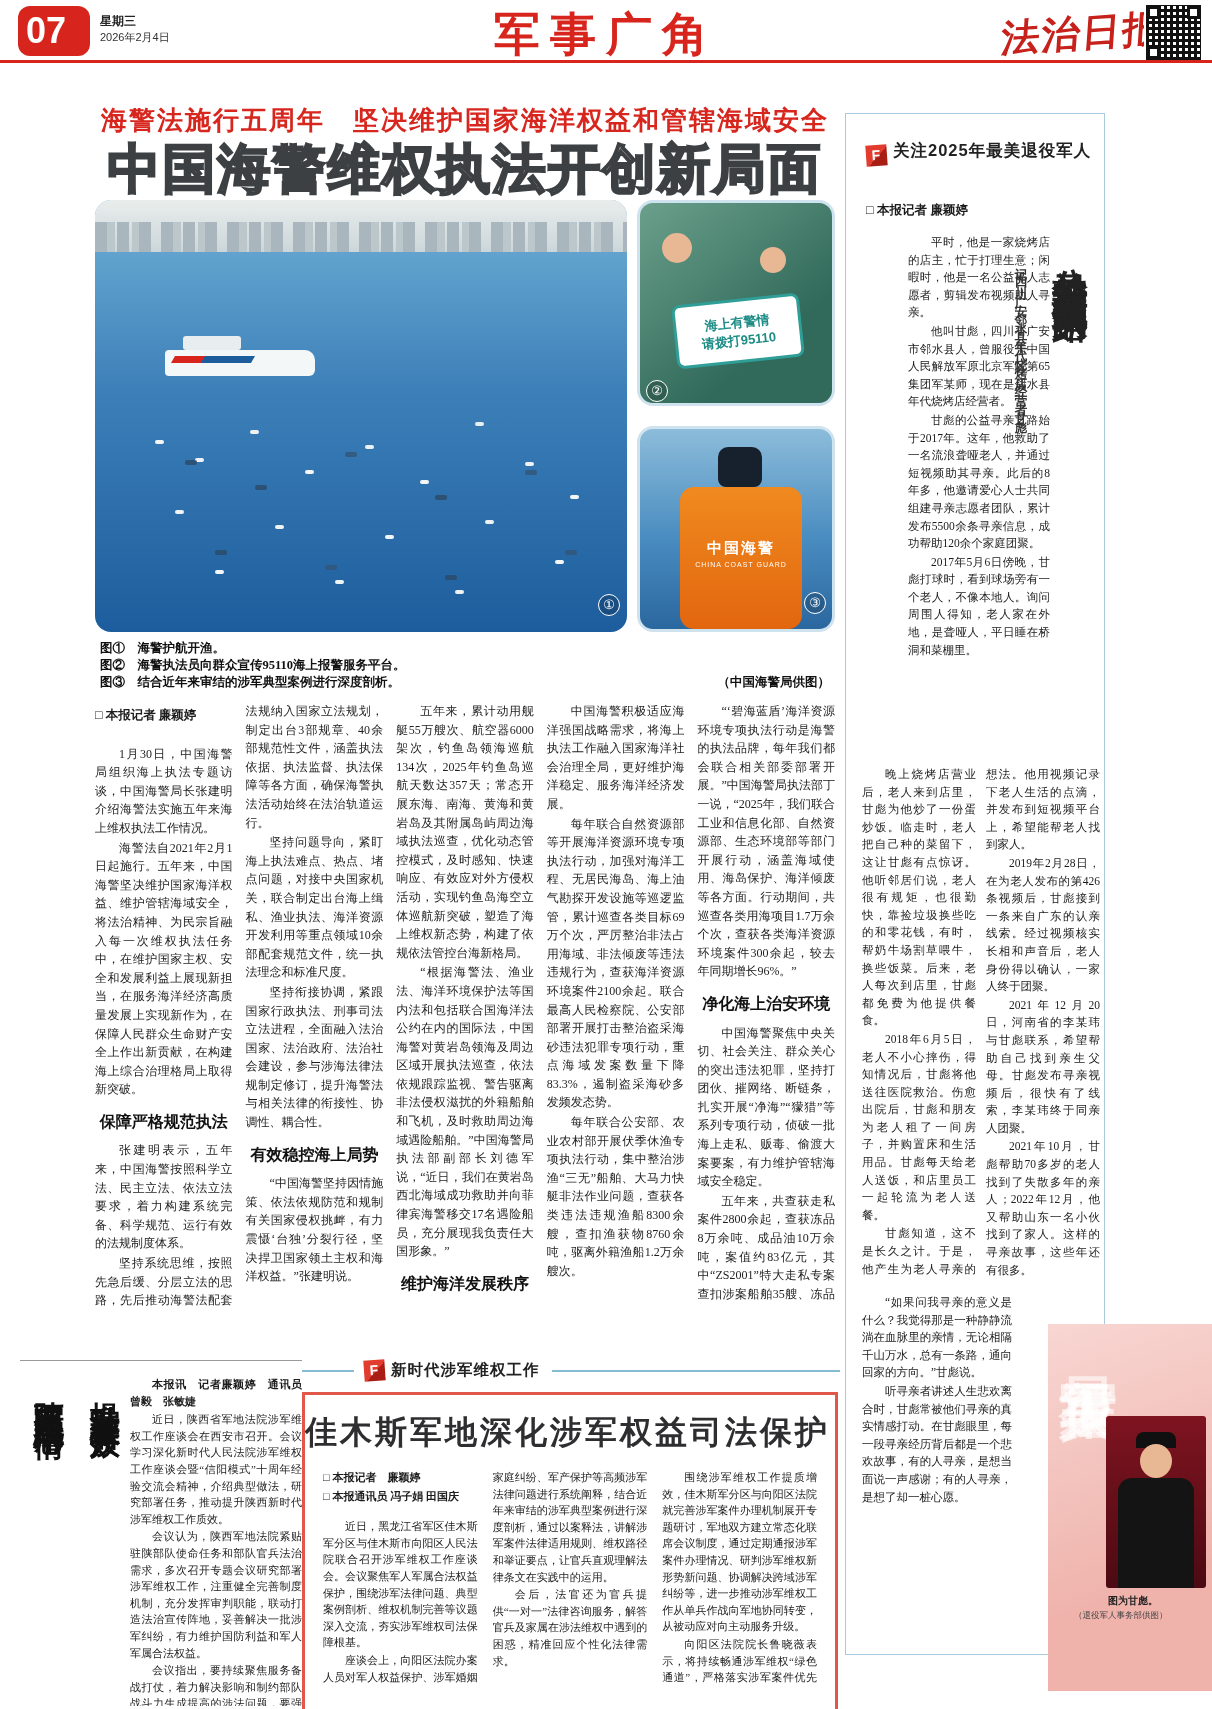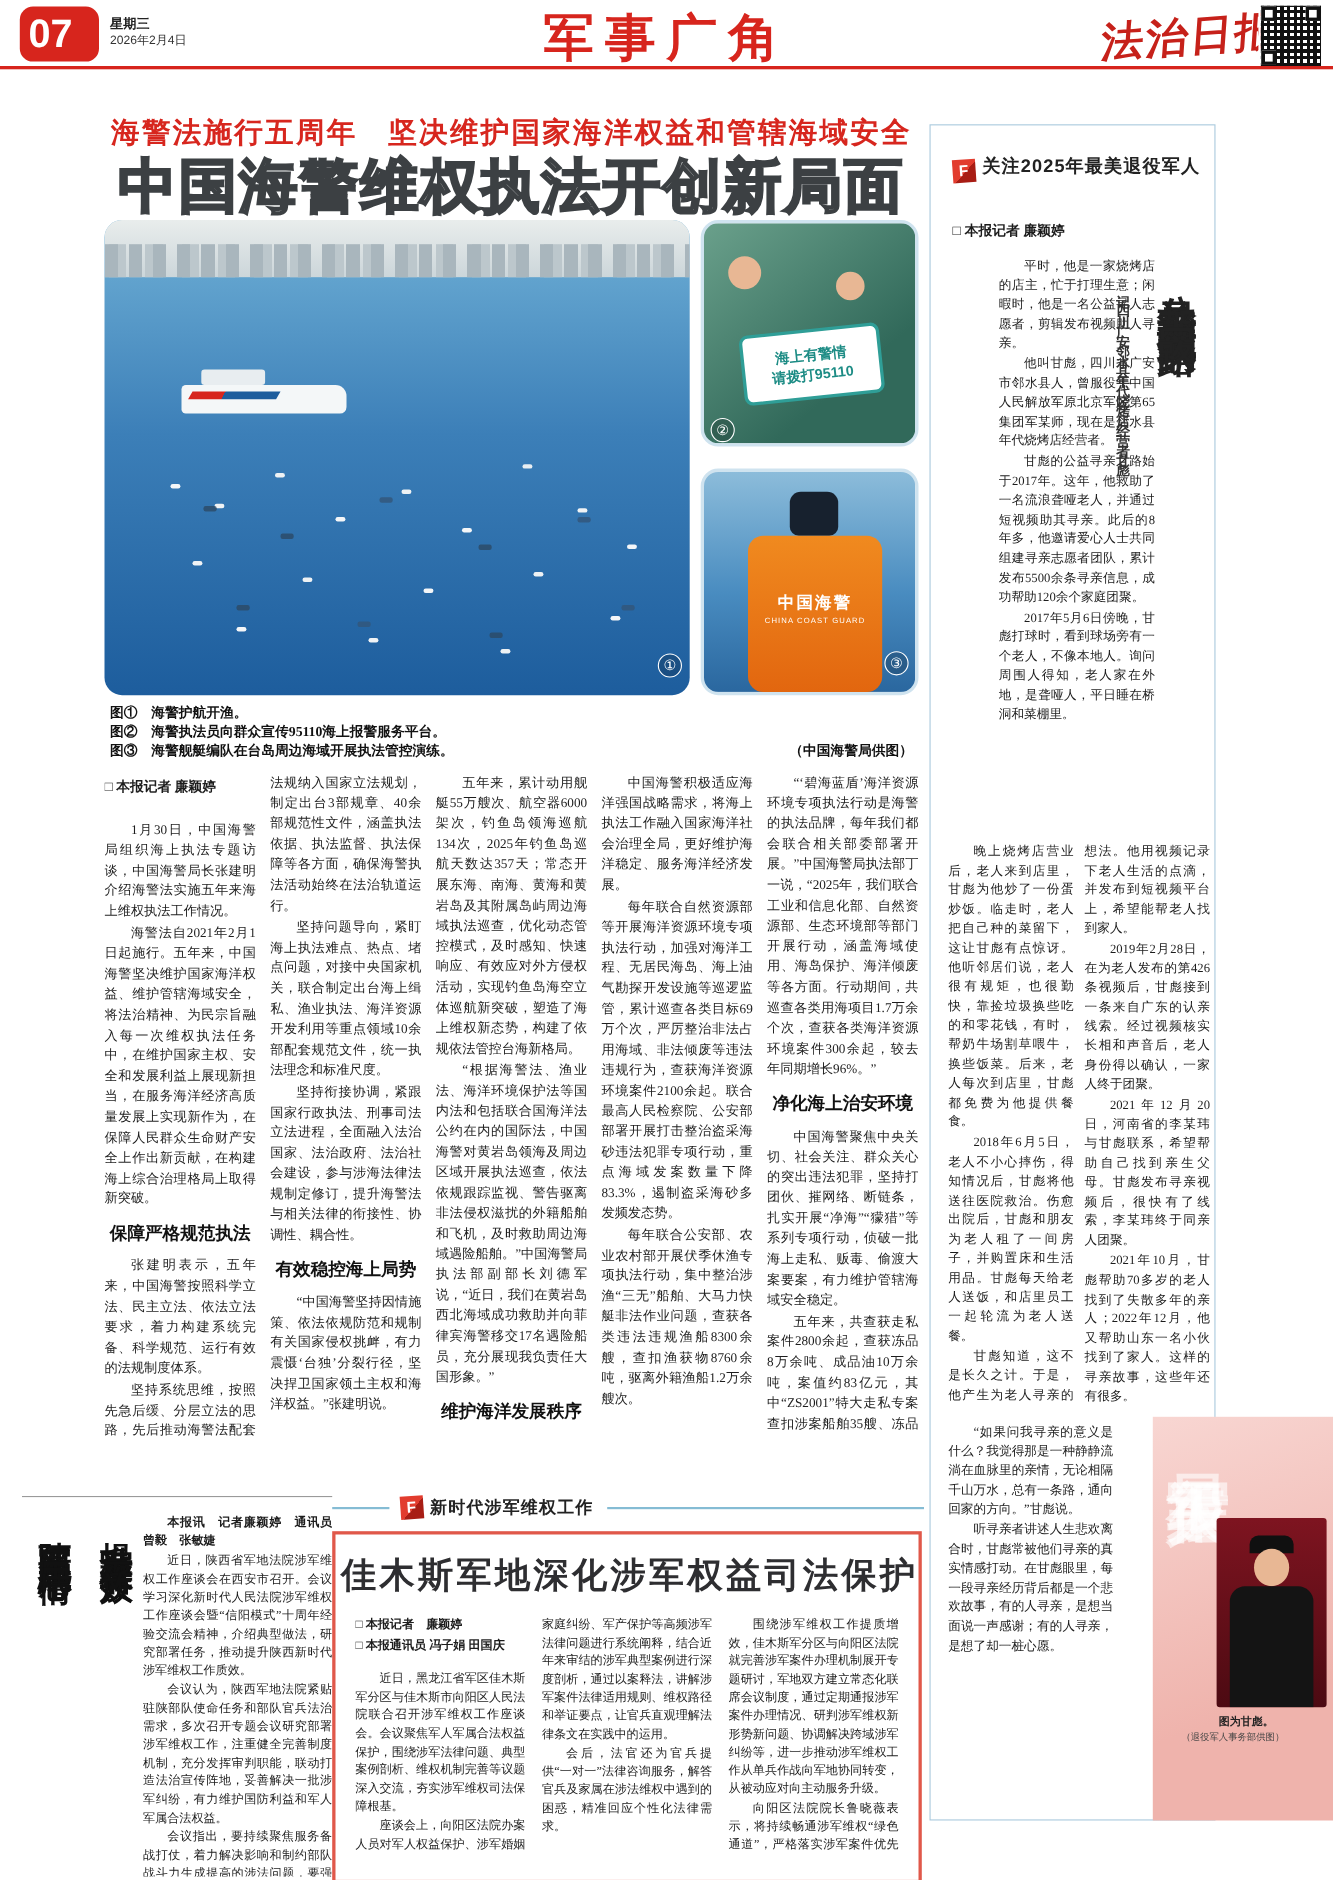--- a/index.html
+++ b/index.html
@@ -85,21 +85,21 @@
   .sb-title{left:1045px;top:240px;height:548px;writing-mode:vertical-rl;font-size:36px;font-weight:bold;
             color:#222;letter-spacing:3px;}
   .sb-subtitle{left:1012px;top:258px;height:500px;writing-mode:vertical-rl;font-size:12.5px;color:#333;
                letter-spacing:9px;font-weight:bold;}
   .sb-mid{left:862px;top:766px;width:238px;height:518px;column-count:2;column-gap:10px;column-fill:auto;
           font-family:"Liberation Serif",serif;font-size:11.5px;line-height:17.6px;text-align:justify;overflow:hidden;}
   .sb-tail{left:862px;top:1294px;width:150px;height:340px;font-family:"Liberation Serif",serif;
            font-size:11.5px;line-height:17.6px;text-align:justify;overflow:hidden;}
 
   
-  .promo{left:1048px;top:1288px;width:164px;height:367px;background:linear-gradient(160deg,#f8d6d2,#efb3ac 70%);z-index:6;}
+  .promo{left:1048px;top:1324px;width:164px;height:367px;background:linear-gradient(160deg,#f8d6d2,#efb3ac 70%);z-index:6;}
   .watermark{position:absolute;left:2px;top:6px;height:352px;writing-mode:vertical-rl;font-size:58px;
              font-weight:bold;color:rgba(255,255,255,.6);letter-spacing:2px;}
   .promo-photo{position:absolute;left:58px;top:92px;width:100px;height:172px;
                background:linear-gradient(#7e1420,#4c0a12);border-radius:3px;overflow:hidden;}
   .promo-photo .pface{left:34px;top:28px;width:32px;height:34px;}
   .promo-photo .cap-hat{position:absolute;left:30px;top:16px;width:40px;height:16px;background:#101010;border-radius:8px 8px 0 0;}
   .promo-photo .torso{position:absolute;left:12px;top:62px;width:76px;height:110px;background:#141414;border-radius:14px 14px 0 0;}
   .promo-cap1{position:absolute;left:60px;top:270px;font-size:10px;font-weight:bold;color:#222;}
   .promo-cap2{position:absolute;left:26px;top:286px;font-size:8.5px;color:#444;}
 
@@ -112,21 +112,21 @@
   .bl-byline{font-weight:bold;text-indent:2em;margin-bottom:2px;}
 
   
   .bc-badge{left:302px;top:1360px;width:538px;display:flex;align-items:center;font-size:15.5px;
             font-weight:bold;color:#222;letter-spacing:1px;}
   .bc-badge .ln{height:2px;background:#85bcd4;}
   .bc-badge .ln.short{width:52px;margin-right:10px;}
   .bc-badge .ln.long{flex:1;margin-left:12px;}
   .bc-box{left:302px;top:1392px;width:536px;height:320px;border:3px solid #e0584a;box-sizing:border-box;
           overflow:hidden;background:#fff;}
-  .bc-headline{margin-top:16px;text-align:right;font-size:32px;font-weight:bold;color:#2e2e31;letter-spacing:3px;font-family:Liberation Serif, serif;}
+  .bc-headline{margin-top:16px;text-align:left;font-size:32px;font-weight:bold;color:#2e2e31;letter-spacing:3px;font-family:Liberation Serif, serif;}
   .bc-body{margin:14px 18px 0;height:230px;column-count:3;column-gap:15px;column-fill:auto;
            font-family:"Liberation Serif",serif;font-size:11px;line-height:16.6px;text-align:justify;overflow:hidden;}
   .byline-line{font-weight:bold;margin:0 0 2px;text-indent:0;}
   .bc-body .byline-line:nth-child(2){margin-bottom:14px;}
 </style>
 </head>
 <body>
 
 <div class="page">
 
@@ -170,21 +170,21 @@
     </div>
   </div>
   <div class="abs badge-num" style="left:598px;top:594px;">①</div>
   <div class="abs badge-num" style="left:646px;top:380px;">②</div>
   <div class="abs badge-num" style="left:804px;top:592px;">③</div>
 
   <div class="abs captions">
     <div>
         <div class="cap-line">图①　海警护航开渔。</div>
         <div class="cap-line">图②　海警执法员向群众宣传95110海上报警服务平台。</div>
-        <div class="cap-line">图③　海警舰艇编队在台岛周边海域开展执法管控演练。</div>
+        <div class="cap-line">图③　结合近年来审结的涉军典型案例进行深度剖析。</div>
       </div>
     <span class="cap-credit">（中国海警局供图）</span>
   </div>
 
   <div class="abs main-body">
     <div class="art-byline">□ 本报记者 廉颖婷</div>
     <div>
         <div class="para">1月30日，中国海警局组织海上执法专题访谈，中国海警局长张建明介绍海警法实施五年来海上维权执法工作情况。</div>
         <div class="para">海警法自2021年2月1日起施行。五年来，中国海警坚决维护国家海洋权益、维护管辖海域安全，将法治精神、为民宗旨融入每一次维权执法任务中，在维护国家主权、安全和发展利益上展现新担当，在服务海洋经济高质量发展上实现新作为，在保障人民群众生命财产安全上作出新贡献，在构建海上综合治理格局上取得新突破。</div>
         <div class="subhead">保障严格规范执法</div>

